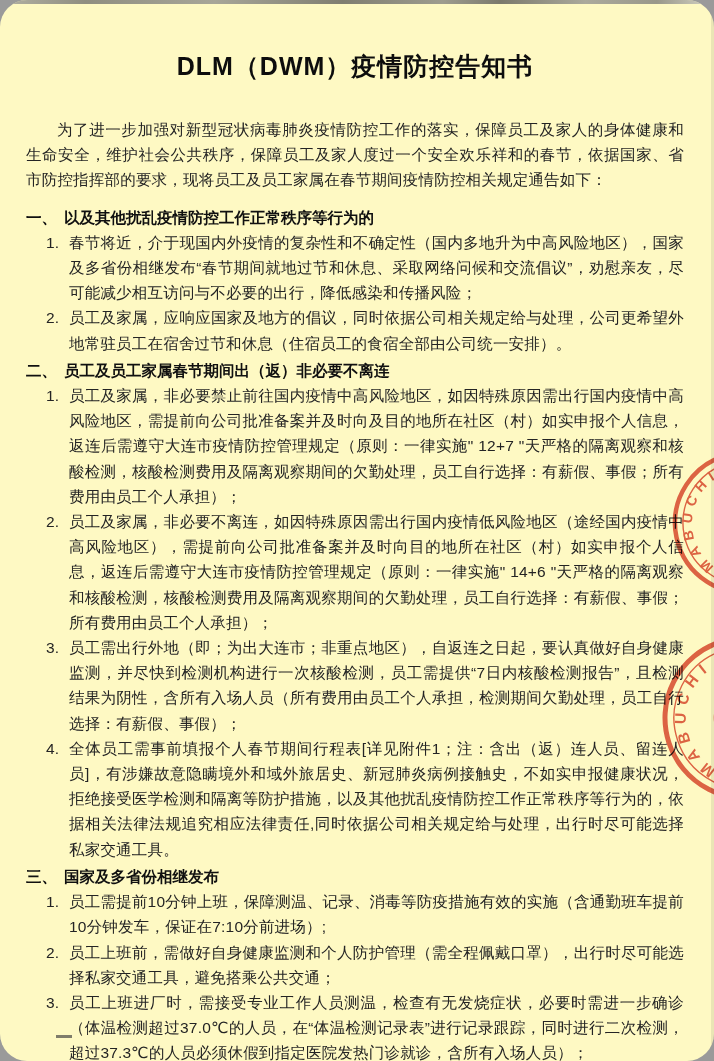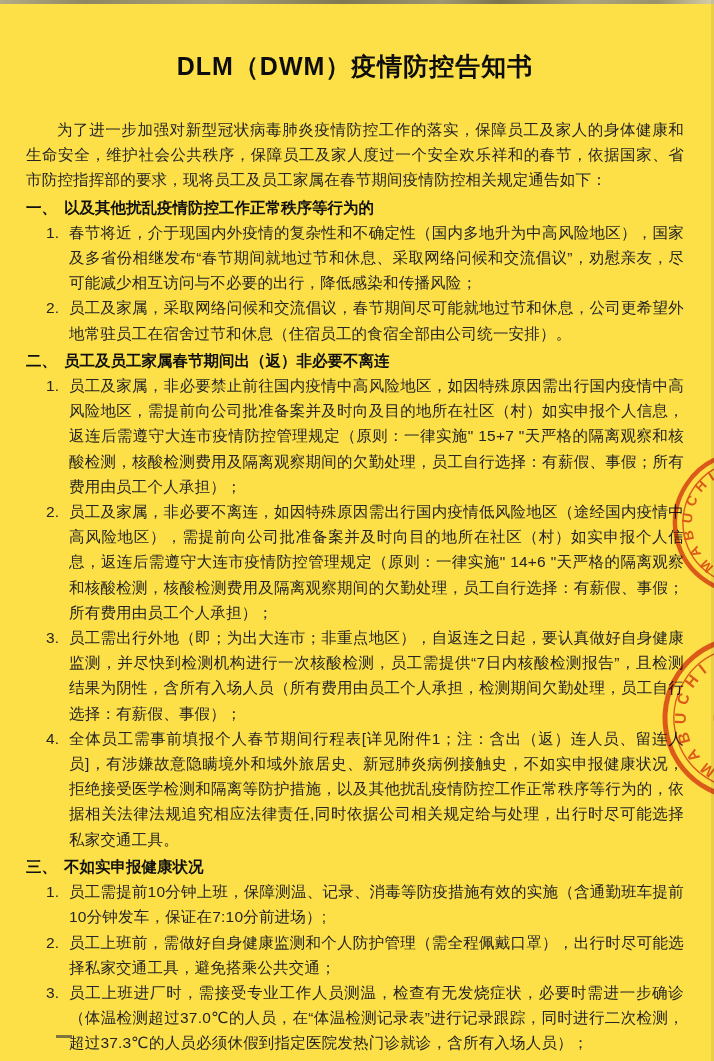--- a/index.html
+++ b/index.html
@@ -1,23 +1,24 @@
 <!DOCTYPE html>
 <html><head>
 <meta charset="utf-8">
 <style>
   html,body{margin:0;padding:0;background:#9a9a9a;}
   .page{
     position:relative;
     width:714px;height:1061px;
-    background:#fde047;
+    background:#fef9c3;
     overflow:hidden;
     font-family:"Liberation Sans","DejaVu Sans",sans-serif;
     color:#222;
     margin:0 auto;
+    border-radius:27px;
   }
   .scan-top{
     position:absolute;top:0;left:0;width:714px;height:4px;
     background:linear-gradient(90deg,#9a9a9a 0%,#6a6a6a 12%,#8a8a8a 30%,#555 48%,#7d7d7d 62%,#4f4f4f 70%,#8f8f8f 82%,#777 92%,#c9c9c9 100%);
     opacity:.75;
   }
   .scan-right{
     position:absolute;top:0;right:0;width:3px;height:1061px;
     background:rgba(60,60,60,.10);
   }
@@ -32,21 +33,21 @@
     letter-spacing:1px;
     color:#0d0d0d;
     margin:0 0 34px 0;
   }
   .intro{
     font-size:15.5px;
     line-height:25.2px;
     text-align:justify;
     text-indent:2em;
     color:#242424;
-    margin:0 0 2px 0;
+    margin:0 0 12px 0;
     letter-spacing:.2px;
   }
   .section-heading{
     display:flex;
     font-size:15.5px;
     font-weight:700;
     color:#101010;
     line-height:25.2px;
     margin-top:2px;
   }
@@ -95,47 +96,47 @@
     <div class="section-heading">
       <span class="sec-num">一、</span>
       <span class="sec-title">以及其他扰乱疫情防控工作正常秩序等行为的</span>
     </div>
     <div class="item">
       <span class="item-num">1.</span>
       <span class="item-text">春节将近，介于现国内外疫情的复杂性和不确定性（国内多地升为中高风险地区），国家及多省份相继发布“春节期间就地过节和休息、采取网络问候和交流倡议”，劝慰亲友，尽可能减少相互访问与不必要的出行，降低感染和传播风险；</span>
     </div>
     <div class="item">
       <span class="item-num">2.</span>
-      <span class="item-text">员工及家属，采取网络问候和交流倡议，春节期间尽可能就地过节和休息，公司更希望外地常驻员工在宿舍过节和休息（住宿员工的食宿全部由公司统一安排）。</span>
+      <span class="item-text">员工及家属，应响应国家及地方的倡议，同时依据公司相关规定给与处理，公司更希望外地常驻员工在宿舍过节和休息（住宿员工的食宿全部由公司统一安排）。</span>
     </div>
 
     <div class="section-heading">
       <span class="sec-num">二、</span>
       <span class="sec-title">员工及员工家属春节期间出（返）非必要不离连</span>
     </div>
     <div class="item">
       <span class="item-num">1.</span>
-      <span class="item-text">员工及家属，非必要禁止前往国内疫情中高风险地区，如因特殊原因需出行国内疫情中高风险地区，需提前向公司批准备案并及时向及目的地所在社区（村）如实申报个人信息，返连后需遵守大连市疫情防控管理规定（原则：一律实施" 15+7 "天严格的隔离观察和核酸检测，核酸检测费用及隔离观察期间的欠勤处理，员工自行选择：有薪假、事假；所有费用由员工个人承担）；</span>
+      <span class="item-text">员工及家属，非必要禁止前往国内疫情中高风险地区，如因特殊原因需出行国内疫情中高风险地区，需提前向公司批准备案并及时向及目的地所在社区（村）如实申报个人信息，返连后需遵守大连市疫情防控管理规定（原则：一律实施" 12+7 "天严格的隔离观察和核酸检测，核酸检测费用及隔离观察期间的欠勤处理，员工自行选择：有薪假、事假；所有费用由员工个人承担）；</span>
     </div>
     <div class="item">
       <span class="item-num">2.</span>
       <span class="item-text">员工及家属，非必要不离连，如因特殊原因需出行国内疫情低风险地区（途经国内疫情中高风险地区），需提前向公司批准备案并及时向目的地所在社区（村）如实申报个人信息，返连后需遵守大连市疫情防控管理规定（原则：一律实施" 14+6 "天严格的隔离观察和核酸检测，核酸检测费用及隔离观察期间的欠勤处理，员工自行选择：有薪假、事假；所有费用由员工个人承担）；</span>
     </div>
     <div class="item">
       <span class="item-num">3.</span>
       <span class="item-text">员工需出行外地（即；为出大连市；非重点地区），自返连之日起，要认真做好自身健康监测，并尽快到检测机构进行一次核酸检测，员工需提供“7日内核酸检测报告”，且检测结果为阴性，含所有入场人员（所有费用由员工个人承担，检测期间欠勤处理，员工自行选择：有薪假、事假）；</span>
     </div>
     <div class="item">
       <span class="item-num">4.</span>
       <span class="item-text">全体员工需事前填报个人春节期间行程表[详见附件1；注：含出（返）连人员、留连人员]，有涉嫌故意隐瞒境外和域外旅居史、新冠肺炎病例接触史，不如实申报健康状况，拒绝接受医学检测和隔离等防护措施，以及其他扰乱疫情防控工作正常秩序等行为的，依据相关法律法规追究相应法律责任,同时依据公司相关规定给与处理，出行时尽可能选择私家交通工具。</span>
     </div>
 
     <div class="section-heading">
       <span class="sec-num">三、</span>
-      <span class="sec-title">不如实申报健康状况</span>
+      <span class="sec-title">国家及多省份相继发布</span>
     </div>
     <div class="item">
       <span class="item-num">1.</span>
       <span class="item-text">员工需提前10分钟上班，保障测温、记录、消毒等防疫措施有效的实施（含通勤班车提前10分钟发车，保证在7:10分前进场）;</span>
     </div>
     <div class="item">
       <span class="item-num">2.</span>
       <span class="item-text">员工上班前，需做好自身健康监测和个人防护管理（需全程佩戴口罩），出行时尽可能选择私家交通工具，避免搭乘公共交通；</span>
     </div>
     <div class="item">

